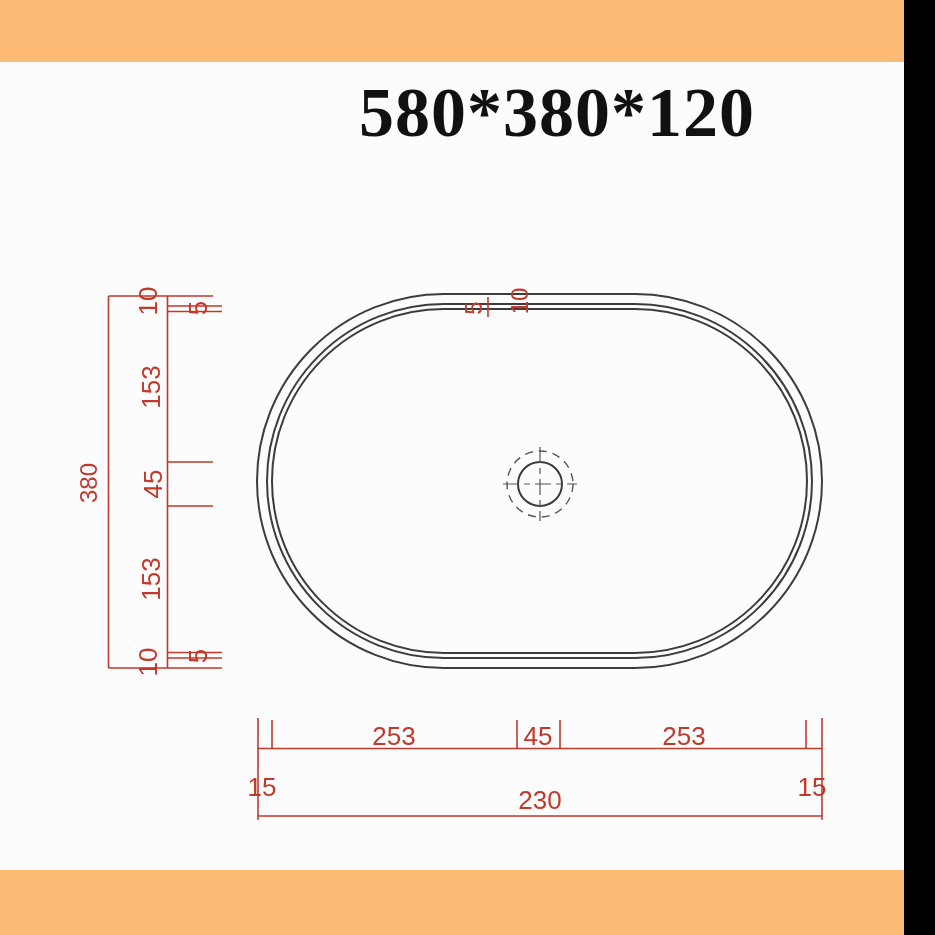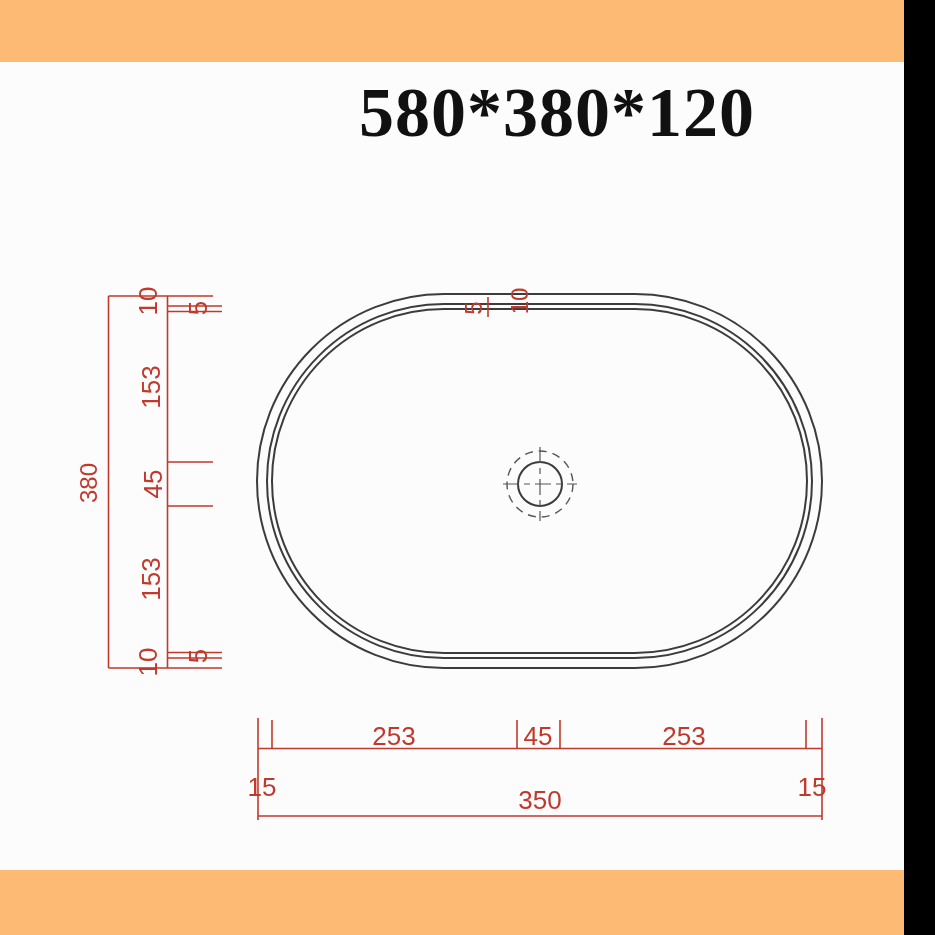--- a/index.html
+++ b/index.html
@@ -75,14 +75,14 @@
   <div class="dim rot" style="left:148px;top:662px;">10</div>
 
   <div class="dim rot sm" style="left:474px;top:308px;">5</div>
   <div class="dim rot sm" style="left:520px;top:301px;">10</div>
 
   <div class="dim" style="left:394px;top:736px;">253</div>
   <div class="dim" style="left:538px;top:736px;">45</div>
   <div class="dim" style="left:684px;top:736px;">253</div>
   <div class="dim" style="left:262px;top:787px;">15</div>
   <div class="dim" style="left:812px;top:787px;">15</div>
-  <div class="dim" style="left:540px;top:800px;">350</div>
+  <div class="dim" style="left:540px;top:800px;">230</div>
 </div>
 
 </body></html>

